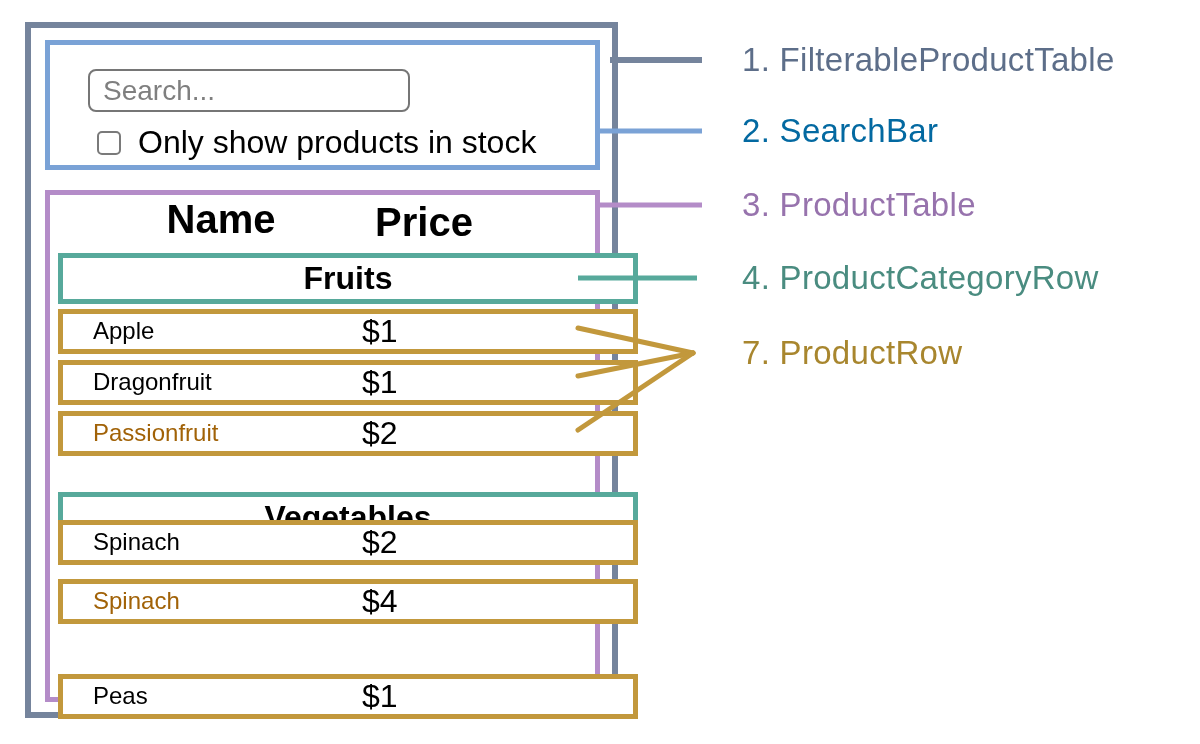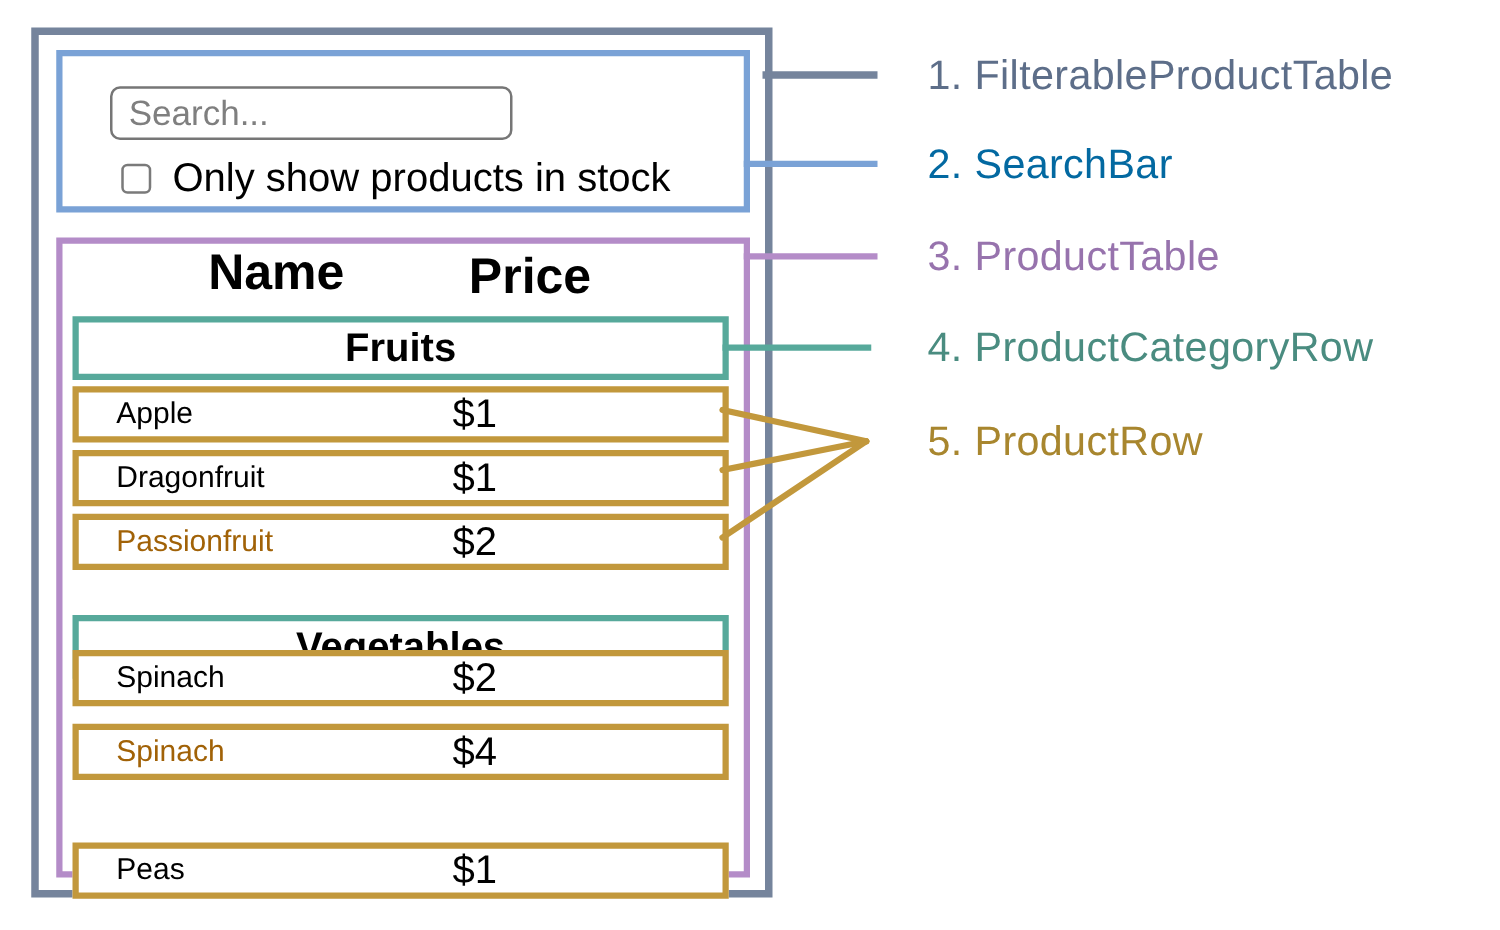--- a/index.html
+++ b/index.html
@@ -36,21 +36,21 @@
     left: 138px; top: 143px; transform: translateY(-52%);
     font-size: 32px; color: #000; white-space: nowrap; text-align: center;
   }
 
   
   .col-header { font-size: 40px; font-weight: bold; color: #000; transform: translate(-50%, -50%); white-space: nowrap; }
   .col-name  { left: 221px; top: 219px; }
   .col-price { left: 424px; top: 209px; margin-top: 13px; }
 
   
-  .row { left: 58px; width: 525px; background: #fff; }
+  .row { left: 58px; width: 580px; background: #fff; }
   .row-category { border: 5px solid #57a99b; height: 51px; display: flex; align-items: center; justify-content: center; }
   .row-product  { border: 5px solid #c2983c; height: 45px; }
   .cat-text { font-size: 32px; font-weight: bold; color: #000; }
   .cell-name  { position: absolute; left: 30px;  top: 50%; transform: translateY(-52%); font-size: 24px; color: #000; white-space: nowrap; }
   .cell-price { position: absolute; left: 299px; top: 50%; transform: translateY(-52%); font-size: 32px; color: #000; white-space: nowrap; }
   .out-of-stock { color: #a16207; }
 
   .y-fruits       { top: 253px; }
   .y-apple        { top: 309px; }
   .y-dragonfruit  { top: 360px; }
@@ -128,15 +128,15 @@
     <line x1="578" y1="278" x2="697" y2="278" stroke="#57a99b" stroke-width="5"></line>
     <line x1="578" y1="328" x2="693" y2="353" stroke="#c2983c" stroke-width="5" stroke-linecap="round"></line>
     <line x1="578" y1="376" x2="693" y2="353" stroke="#c2983c" stroke-width="5" stroke-linecap="round"></line>
     <line x1="578" y1="430" x2="693" y2="353" stroke="#c2983c" stroke-width="5" stroke-linecap="round"></line>
   </svg>
 
   <div class="abs anno anno-1">1. FilterableProductTable</div>
   <div class="abs anno anno-2">2. SearchBar</div>
   <div class="abs anno anno-3">3. ProductTable</div>
   <div class="abs anno anno-4">4. ProductCategoryRow</div>
-  <div class="abs anno anno-5">5. ProductRow</div>
+  <div class="abs anno anno-5">7. ProductRow</div>
 
 </div>
 
 </body></html>

